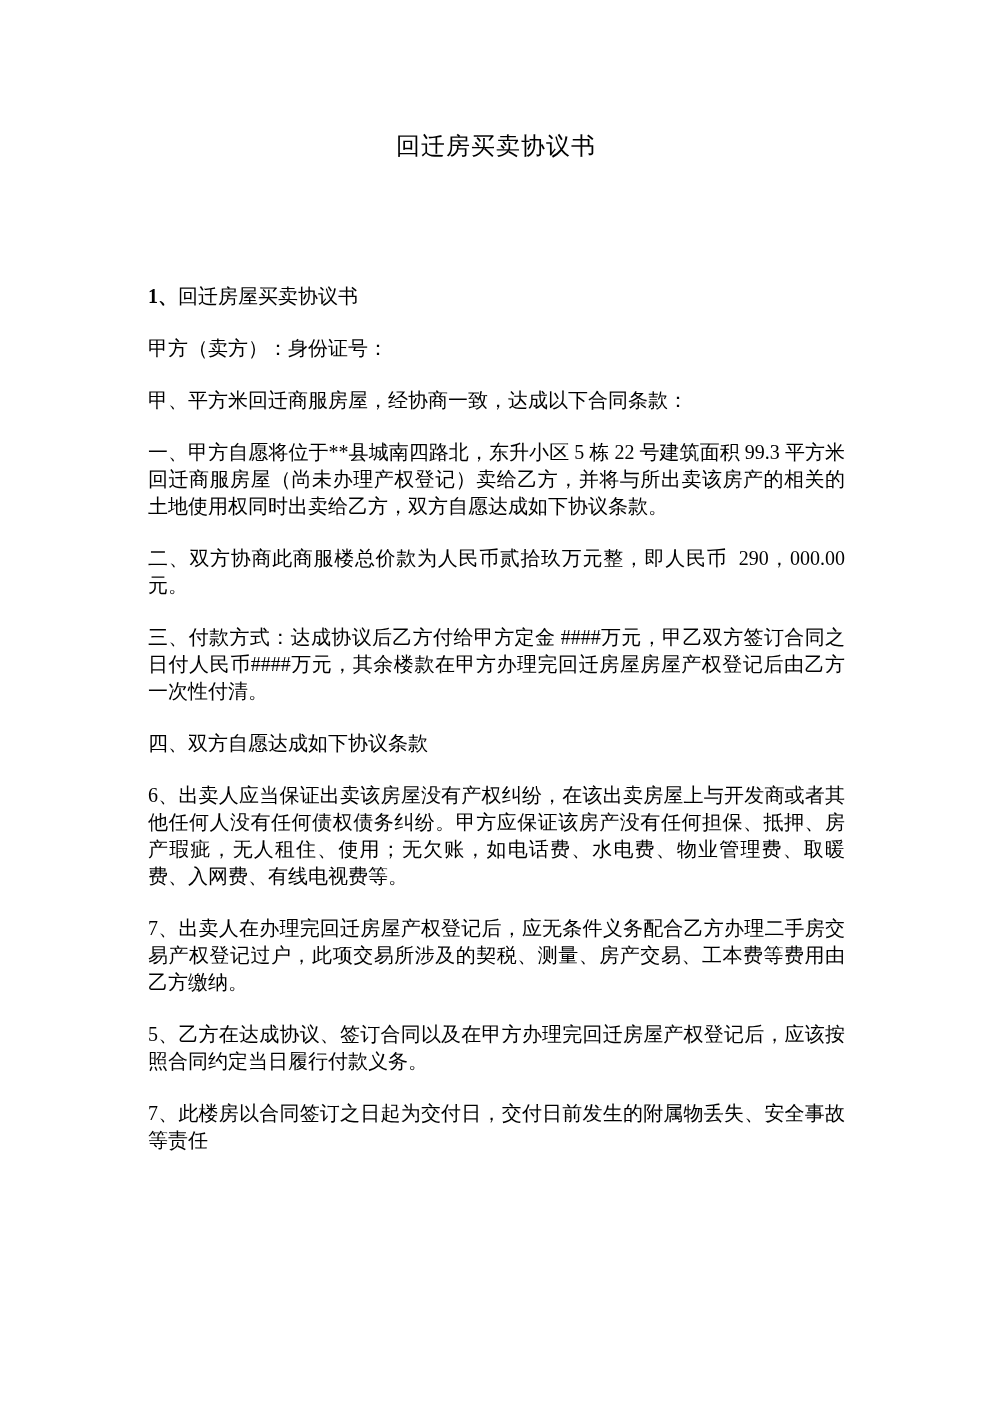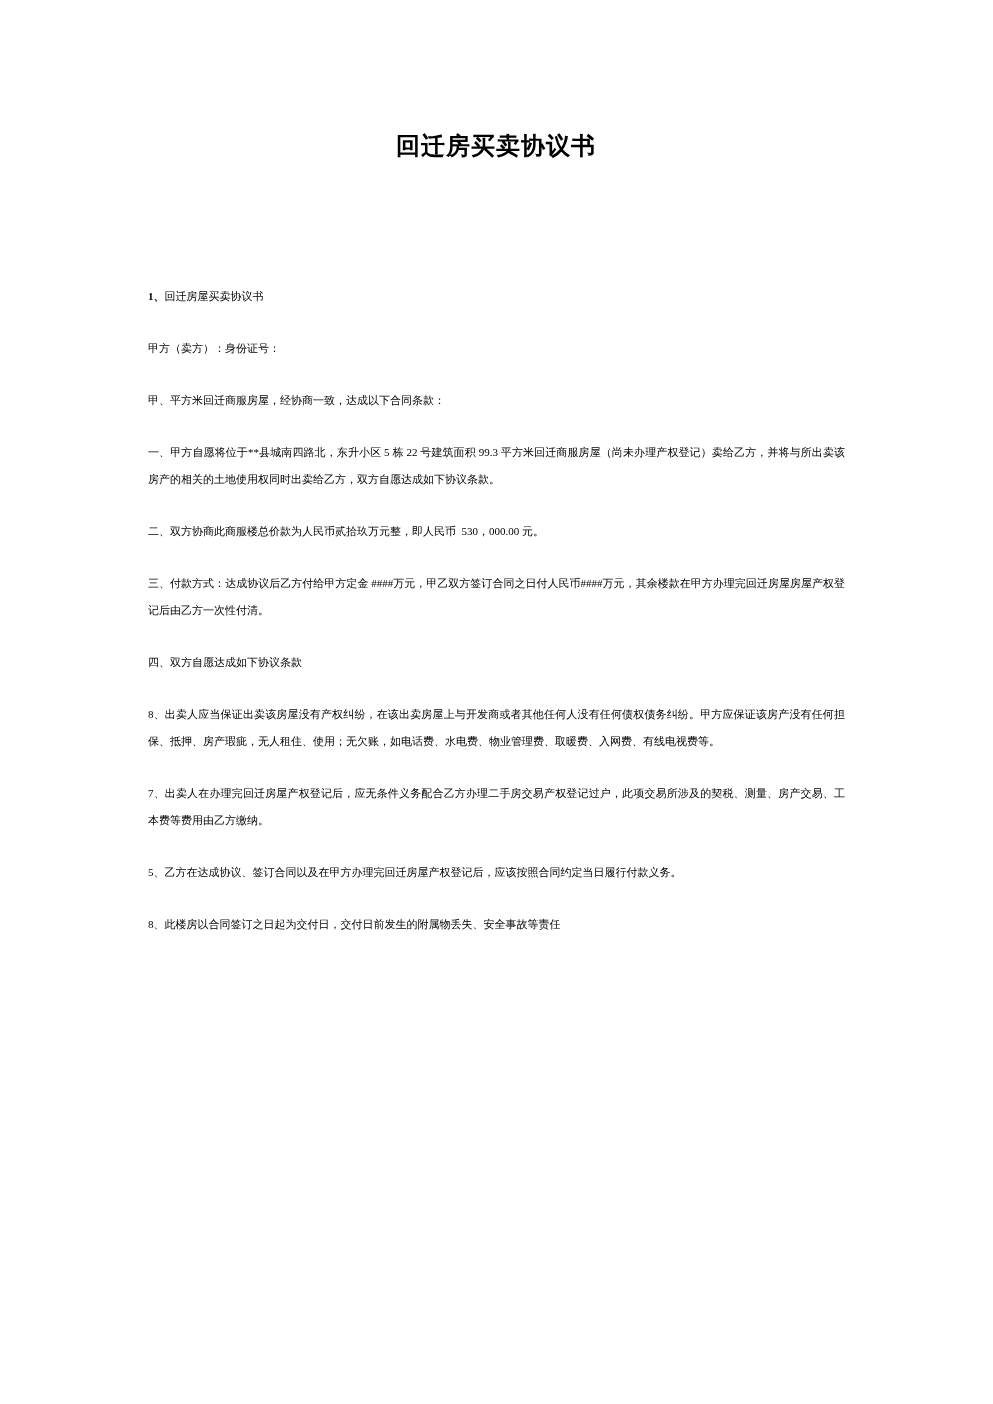--- a/index.html
+++ b/index.html
@@ -17,30 +17,30 @@
     overflow: hidden;
   }
   .doc-title {
     margin: 0 0 122px 0;
     padding-top: 131px;
     width: 696px;
     margin-left: 148px;
     text-align: center;
     font-size: 24px;
     line-height: 30px;
-    font-weight: 700;
+    font-weight: 400;
     letter-spacing: 1px;
   }
   .doc-body {
     margin-left: 148px;
     width: 697px;
   }
   .para {
     margin: 16px 0 25px 0;
-    font-size: 11px;
+    font-size: 20px;
     line-height: 27px;
     text-align: justify;
     white-space: pre-wrap;
     word-break: break-all;
   }
   .para .num-bold {
     font-weight: 700;
   }
 </style>
 </head>
@@ -54,30 +54,30 @@
 
     <p class="para"><span class="num-bold">1、</span><span>回迁房屋买卖协议书</span></p>
 
     <p class="para">甲方（卖方）：身份证号：</p>
 
 
     <p class="para">甲、平方米回迁商服房屋，经协商一致，达成以下合同条款：</p>
 
     <p class="para">一、甲方自愿将位于**县城南四路北，东升小区 5 栋 22 号建筑面积 99.3 平方米回迁商服房屋（尚未办理产权登记）卖给乙方，并将与所出卖该房产的相关的土地使用权同时出卖给乙方，双方自愿达成如下协议条款。</p>
 
-    <p class="para">二、双方协商此商服楼总价款为人民币贰拾玖万元整，即人民币  530，000.00 元。</p>
+    <p class="para">二、双方协商此商服楼总价款为人民币贰拾玖万元整，即人民币  290，000.00 元。</p>
 
     <p class="para">三、付款方式：达成协议后乙方付给甲方定金 ####万元，甲乙双方签订合同之日付人民币####万元，其余楼款在甲方办理完回迁房屋房屋产权登记后由乙方一次性付清。</p>
 
     <p class="para">四、双方自愿达成如下协议条款</p>
 
 
-    <p class="para">8、出卖人应当保证出卖该房屋没有产权纠纷，在该出卖房屋上与开发商或者其他任何人没有任何债权债务纠纷。甲方应保证该房产没有任何担保、抵押、房产瑕疵，无人租住、使用；无欠账，如电话费、水电费、物业管理费、取暖费、入网费、有线电视费等。</p>
+    <p class="para">6、出卖人应当保证出卖该房屋没有产权纠纷，在该出卖房屋上与开发商或者其他任何人没有任何债权债务纠纷。甲方应保证该房产没有任何担保、抵押、房产瑕疵，无人租住、使用；无欠账，如电话费、水电费、物业管理费、取暖费、入网费、有线电视费等。</p>
 
 
     <p class="para">7、出卖人在办理完回迁房屋产权登记后，应无条件义务配合乙方办理二手房交易产权登记过户，此项交易所涉及的契税、测量、房产交易、工本费等费用由乙方缴纳。</p>
 
     <p class="para">5、乙方在达成协议、签订合同以及在甲方办理完回迁房屋产权登记后，应该按照合同约定当日履行付款义务。</p>
 
-    <p class="para">8、此楼房以合同签订之日起为交付日，交付日前发生的附属物丢失、安全事故等责任</p>
+    <p class="para">7、此楼房以合同签订之日起为交付日，交付日前发生的附属物丢失、安全事故等责任</p>
 
   </div>
 </div>
 
 </body></html>

